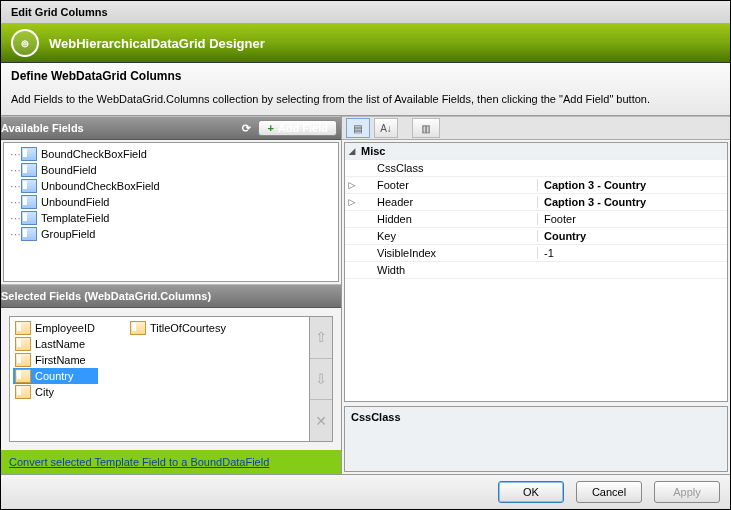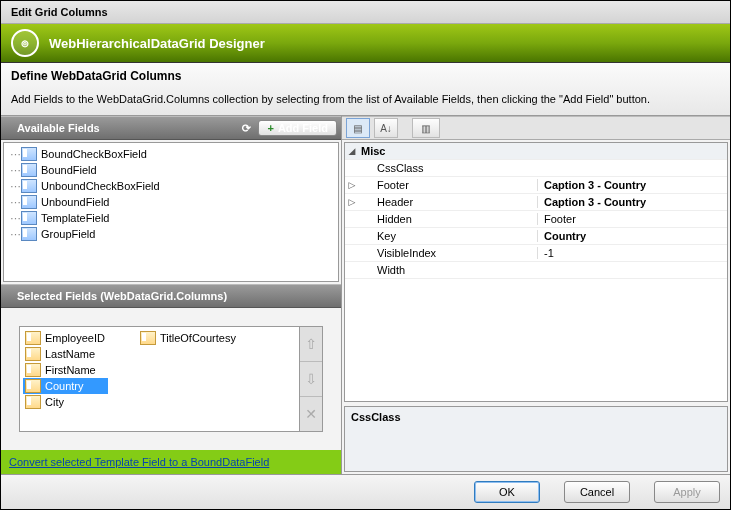--- a/index.html
+++ b/index.html
@@ -4,31 +4,31 @@
 <style>
 html,body{margin:0;padding:0;font-family:"Segoe UI",Tahoma,sans-serif;font-size:11px;color:#000;background:#fff}
 .window{width:731px;height:510px;box-sizing:border-box;border:1px solid #000;background:#fff;display:flex;flex-direction:column}
 .titlebar{background:linear-gradient(to bottom,#e8e8e8,#d4d4d4);height:22px;line-height:22px;padding:0 10px;font-weight:bold;border-bottom:1px solid #aaa}
 .banner{height:38px;background:linear-gradient(to bottom,#9fc717 0%,#7aa80d 50%,#4a7500 100%);display:flex;align-items:center;padding:0 10px;color:#fff;font-weight:bold;font-size:13px;border-bottom:1px solid #333}
 .banner .logo{width:24px;height:24px;border:2px solid #fff;border-radius:50%;margin-right:10px;display:flex;align-items:center;justify-content:center;font-size:10px;background:rgba(255,255,255,.15)}
 .intro{padding:6px 10px 10px 10px;border-bottom:1px solid #999;background:linear-gradient(to bottom,#fbfbfb,#e8e8e8)}
 .intro .t{font-weight:bold;font-size:12px;margin-bottom:10px}
 .body{flex:1;display:flex;min-height:0}
 .left{width:340px;display:flex;flex-direction:column;border-right:1px solid #999;background:#f3f3f3}
-.panel-head{background:linear-gradient(to bottom,#9a9a9a,#6f6f6f);color:#fff;height:22px;display:flex;align-items:center;padding:0 4px 0 16px;font-weight:bold;font-size:11px;border-top:1px solid #bbb;border-bottom:1px solid #555}
+.panel-head{background:linear-gradient(to bottom,#9a9a9a,#6f6f6f);color:#fff;height:22px;display:flex;align-items:center;padding:0 4px 0 0;font-weight:bold;font-size:11px;border-top:1px solid #bbb;border-bottom:1px solid #555}
 .panel-head .spacer{flex:1}
 .refresh-ic{width:16px;height:16px;display:flex;align-items:center;justify-content:center;color:#fff;margin-right:4px;cursor:pointer}
 .add-btn{background:linear-gradient(to bottom,#fff,#e2e2e2);border:1px solid #888;border-radius:3px;padding:1px 8px;font-size:11px;cursor:pointer;display:flex;align-items:center;gap:4px}
 .add-btn .plus{color:#2a8a2a;font-weight:bold}
 .tree{flex:0 0 132px;background:#fff;margin:2px;border:1px solid #999;overflow:auto;padding:3px 2px}
 .tree-row{display:flex;align-items:center;height:16px;padding-left:4px;cursor:pointer}
 .tree-row .dots{color:#888;margin-right:2px;letter-spacing:-2px}
 .field-ic{width:14px;height:12px;margin-right:4px;position:relative;background:linear-gradient(to bottom,#cfe5ff,#9ec8ff);border:1px solid #5a88c0}
 .field-ic::after{content:"";position:absolute;left:1px;top:1px;width:4px;height:8px;background:#fff}
-.sel-area{flex:1;display:flex;margin:18px;min-height:0}
+.sel-area{flex:1;display:flex;margin:8px;min-height:0}
 .sel-list{flex:1;background:#fff;border:1px solid #999;padding:3px;overflow:auto;position:relative}
 .sel-cols{display:flex;gap:30px}
 .sel-col{display:flex;flex-direction:column}
 .sel-item{display:flex;align-items:center;height:16px;cursor:pointer;padding:0 2px}
 .sel-item.selected{background:#3399ff;color:#fff}
 .sel-item .itxt{padding:0 1px}
 .sel-item.selected .itxt{background:#3399ff}
 .sel-ic{width:14px;height:12px;margin-right:3px;background:linear-gradient(to bottom,#fff2c9,#ffd98a);border:1px solid #c59a3a;position:relative}
 .sel-ic::before{content:"";position:absolute;left:1px;top:1px;width:4px;height:8px;background:#fff}
 .updown{width:22px;background:#e0e0e0;border:1px solid #999;border-left:none;display:flex;flex-direction:column}
@@ -45,21 +45,21 @@
 .pg-row{display:flex;height:16px;align-items:center;border-bottom:1px solid #eee}
 .pg-row.cat{background:#eef1f4}
 .pg-exp{width:14px;text-align:center;color:#555;cursor:pointer;font-size:9px}
 .pg-name{width:160px;padding-left:2px}
 .pg-name.indent{padding-left:18px}
 .pg-val{flex:1;border-left:1px solid #ddd;padding-left:6px}
 .pg-row.cat .pg-name{font-weight:bold}
 .pg-val.bold{font-weight:bold}
 .desc-box{height:56px;background:#eef1f4;margin:2px;border:1px solid #999;padding:4px 6px}
 .desc-box .dt{font-weight:bold}
-.footer{height:34px;border-top:1px solid #999;display:flex;align-items:center;justify-content:flex-end;padding:0 10px;gap:24px;background:linear-gradient(to bottom,#f5f5f5,#e2e2e2)}
+.footer{height:34px;border-top:1px solid #999;display:flex;align-items:center;justify-content:flex-end;padding:0 10px;gap:12px;background:linear-gradient(to bottom,#f5f5f5,#e2e2e2)}
 .fbtn{min-width:66px;height:22px;border:1px solid #888;border-radius:3px;background:linear-gradient(to bottom,#fefefe,#e0e0e0);cursor:pointer;font-size:11px}
 .fbtn.default{border-color:#2f7bbf;box-shadow:0 0 0 1px #8ebef0 inset}
 .fbtn:disabled{color:#9a9a9a;cursor:default}
 </style>
 </head>
 <body>
 
 <div class="window">
   <div class="titlebar">Edit Grid Columns</div>
 

